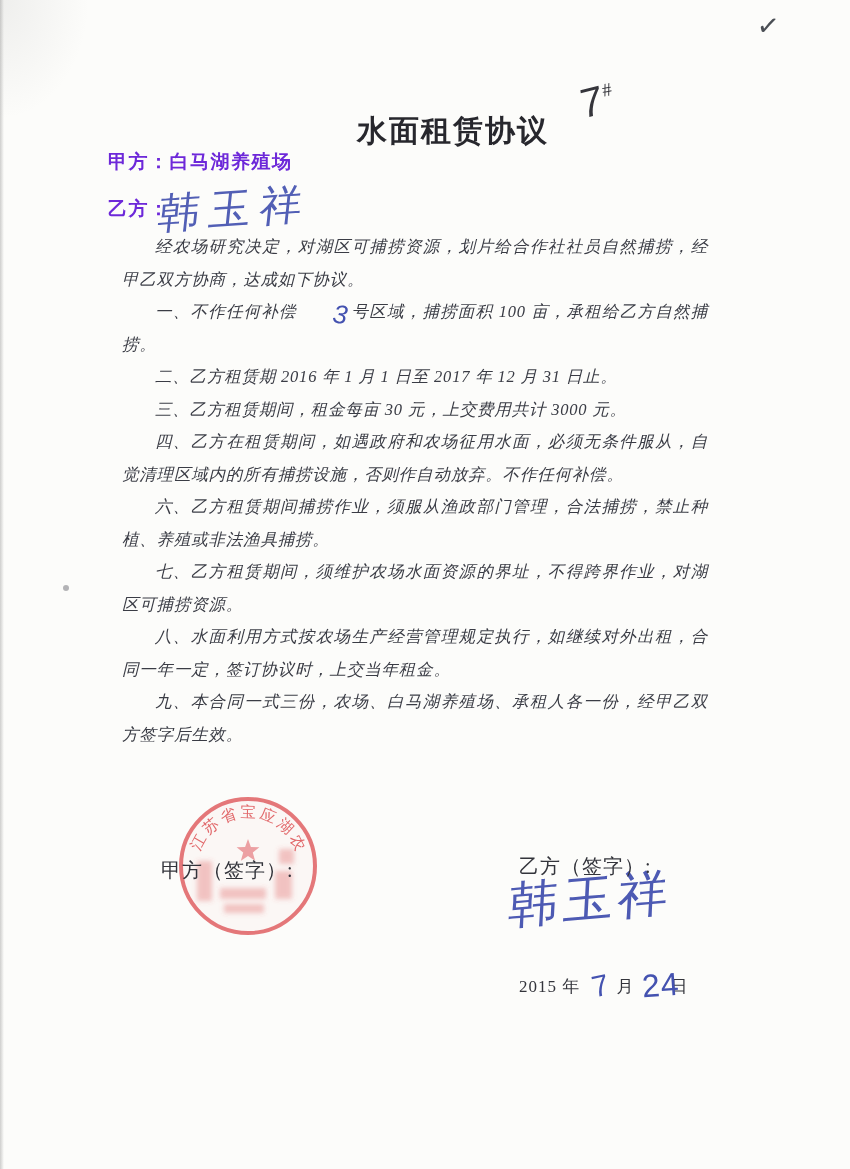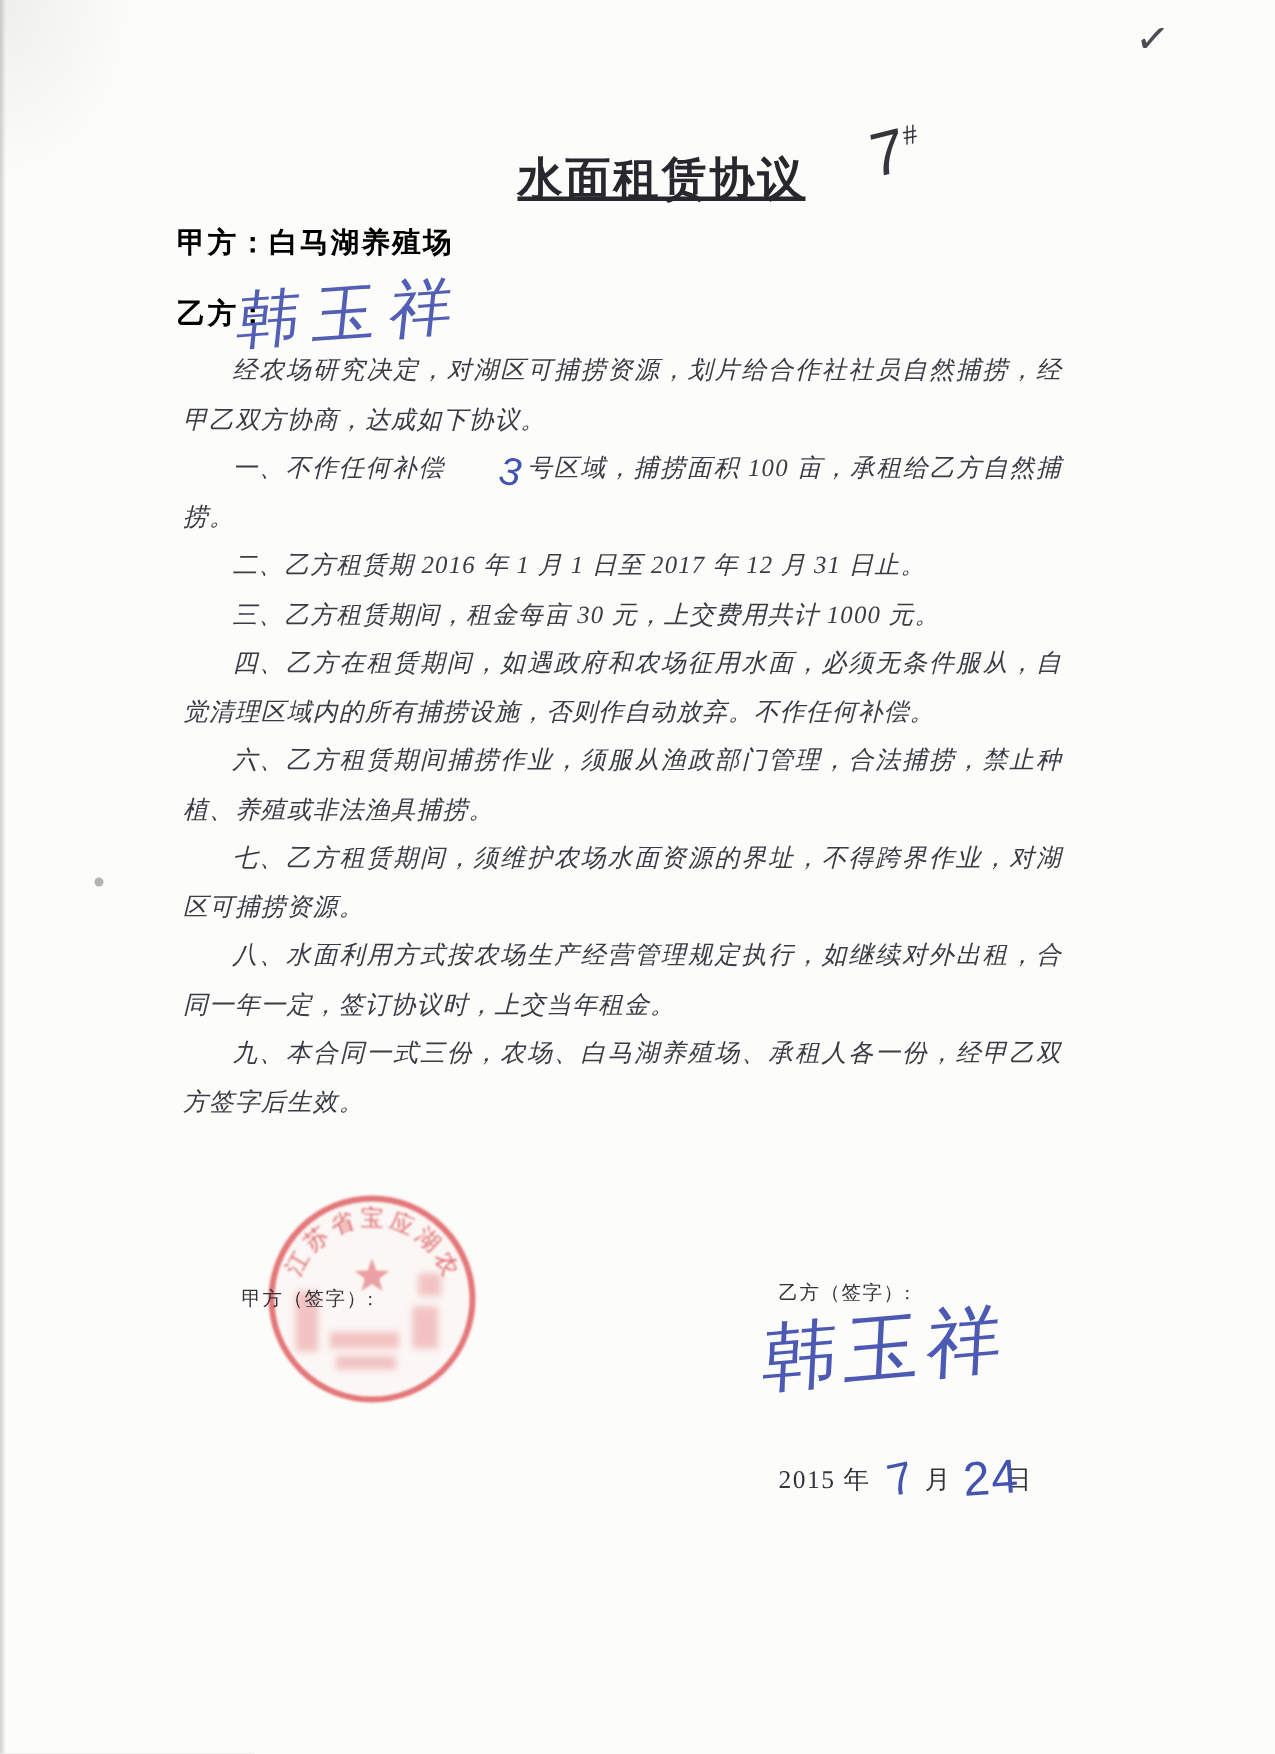--- a/index.html
+++ b/index.html
@@ -18,40 +18,40 @@
 
   .doc-title{position:absolute;left:345px;top:99px;font-size:30px;font-weight:600;
     letter-spacing:2px;color:#27272d;white-space:nowrap;}
 
   .title-annot{position:absolute;left:580px;top:82px;color:#35353b;white-space:nowrap;}
   .title-annot .seven{display:inline-block;font-size:41px;line-height:1;
     transform:rotate(-14deg) skewX(-6deg);font-family:"Liberation Sans",sans-serif;}
   .title-annot .hash{display:inline-block;font-size:19px;line-height:1;
     transform:translateY(-20px) rotate(-10deg);margin-left:-1px;}
 
-  .party-line{position:absolute;left:118px;font-size:19px;font-weight:700;
-    letter-spacing:1.5px;color:#000000;white-space:nowrap;}
+  .party-line{position:absolute;left:108px;font-size:19px;font-weight:700;
+    letter-spacing:1.5px;color:#6d28d9;white-space:nowrap;}
   .party-a{top:149px;}
   .party-b{top:196px;}
 
   .handwriting{color:#4452b0;font-family:"Liberation Serif",serif;}
   .sig-top{position:absolute;left:158px;top:181px;font-size:42px;letter-spacing:9px;
     transform:rotate(-4deg) skewX(-10deg);opacity:.92;white-space:nowrap;z-index:2;}
 
   .body-text{position:absolute;left:122px;top:231px;width:586px;
     font-size:16.5px;line-height:32.5px;letter-spacing:.8px;color:#3a3c45;
     text-align:justify;font-style:italic;}
   .body-text p{margin:0;text-indent:2em;}
   .hand-3{display:inline-block;font-size:26px;line-height:0;vertical-align:-4px;
     margin:0 3px;transform:rotate(8deg);font-family:"Liberation Sans",sans-serif;}
 
   .speck{position:absolute;left:63px;top:585px;width:6px;height:6px;
     border-radius:50%;background:rgba(90,90,100,.45);}
 
-  .sign-label{position:absolute;font-size:13px;letter-spacing:1px;color:#33343b;
+  .sign-label{position:absolute;font-size:20px;letter-spacing:1px;color:#33343b;
     white-space:nowrap;z-index:3;text-align:right;}
   .sign-a-label{left:161px;top:857px;}
   .sign-b-label{left:519px;top:853px;}
 
   .sig-bottom{position:absolute;left:508px;top:866px;font-size:50px;letter-spacing:5px;
     transform:rotate(-5deg) skewX(-8deg);opacity:.95;white-space:nowrap;z-index:2;}
 
   .date-row{position:absolute;left:519px;top:975px;font-size:17px;letter-spacing:1px;
     color:#33343b;white-space:nowrap;z-index:2;}
   .date-hand{display:inline-block;font-size:30px;line-height:0;vertical-align:-4px;
@@ -64,37 +64,37 @@
 </head>
 <body>
 
 <div class="page">
 
   <div class="scan-edge"></div>
   <div class="scan-corner"></div>
 
   <div class="checkmark">✓</div>
 
-  <h1 class="doc-title" style="margin:0;text-decoration:underline;">水面租赁协议</h1>
+  <h1 class="doc-title" style="margin:12px;">水面租赁协议</h1>
 
   <div class="title-annot">
     <span class="seven">7</span><span class="hash">#</span>
   </div>
 
   <div class="party-line party-a">甲方：白马湖养殖场</div>
 
   <div class="party-line party-b">乙方：</div>
 
   <div class="sig-top handwriting">韩玉祥</div>
 
   <div class="body-text">
     <p>经农场研究决定，对湖区可捕捞资源，划片给合作社社员自然捕捞，经甲乙双方协商，达成如下协议。</p>
     <p><span>一、不作任何补偿</span><span class="hand-3 handwriting">3</span><span>号区域，捕捞面积 100 亩，承租给乙方自然捕捞。</span></p>
     <p>二、乙方租赁期 2016 年 1 月 1 日至 2017 年 12 月 31 日止。</p>
-    <p>三、乙方租赁期间，租金每亩 30 元，上交费用共计 1000 元。</p>
+    <p>三、乙方租赁期间，租金每亩 30 元，上交费用共计 3000 元。</p>
     <p>四、乙方在租赁期间，如遇政府和农场征用水面，必须无条件服从，自觉清理区域内的所有捕捞设施，否则作自动放弃。不作任何补偿。</p>
     <p>六、乙方租赁期间捕捞作业，须服从渔政部门管理，合法捕捞，禁止种植、养殖或非法渔具捕捞。</p>
     <p>七、乙方租赁期间，须维护农场水面资源的界址，不得跨界作业，对湖区可捕捞资源。</p>
     <p>八、水面利用方式按农场生产经营管理规定执行，如继续对外出租，合同一年一定，签订协议时，上交当年租金。</p>
     <p>九、本合同一式三份，农场、白马湖养殖场、承租人各一份，经甲乙双方签字后生效。</p>
   </div>
 
   <div class="speck"></div>
 
   <svg class="stamp" viewBox="0 0 150 150">

